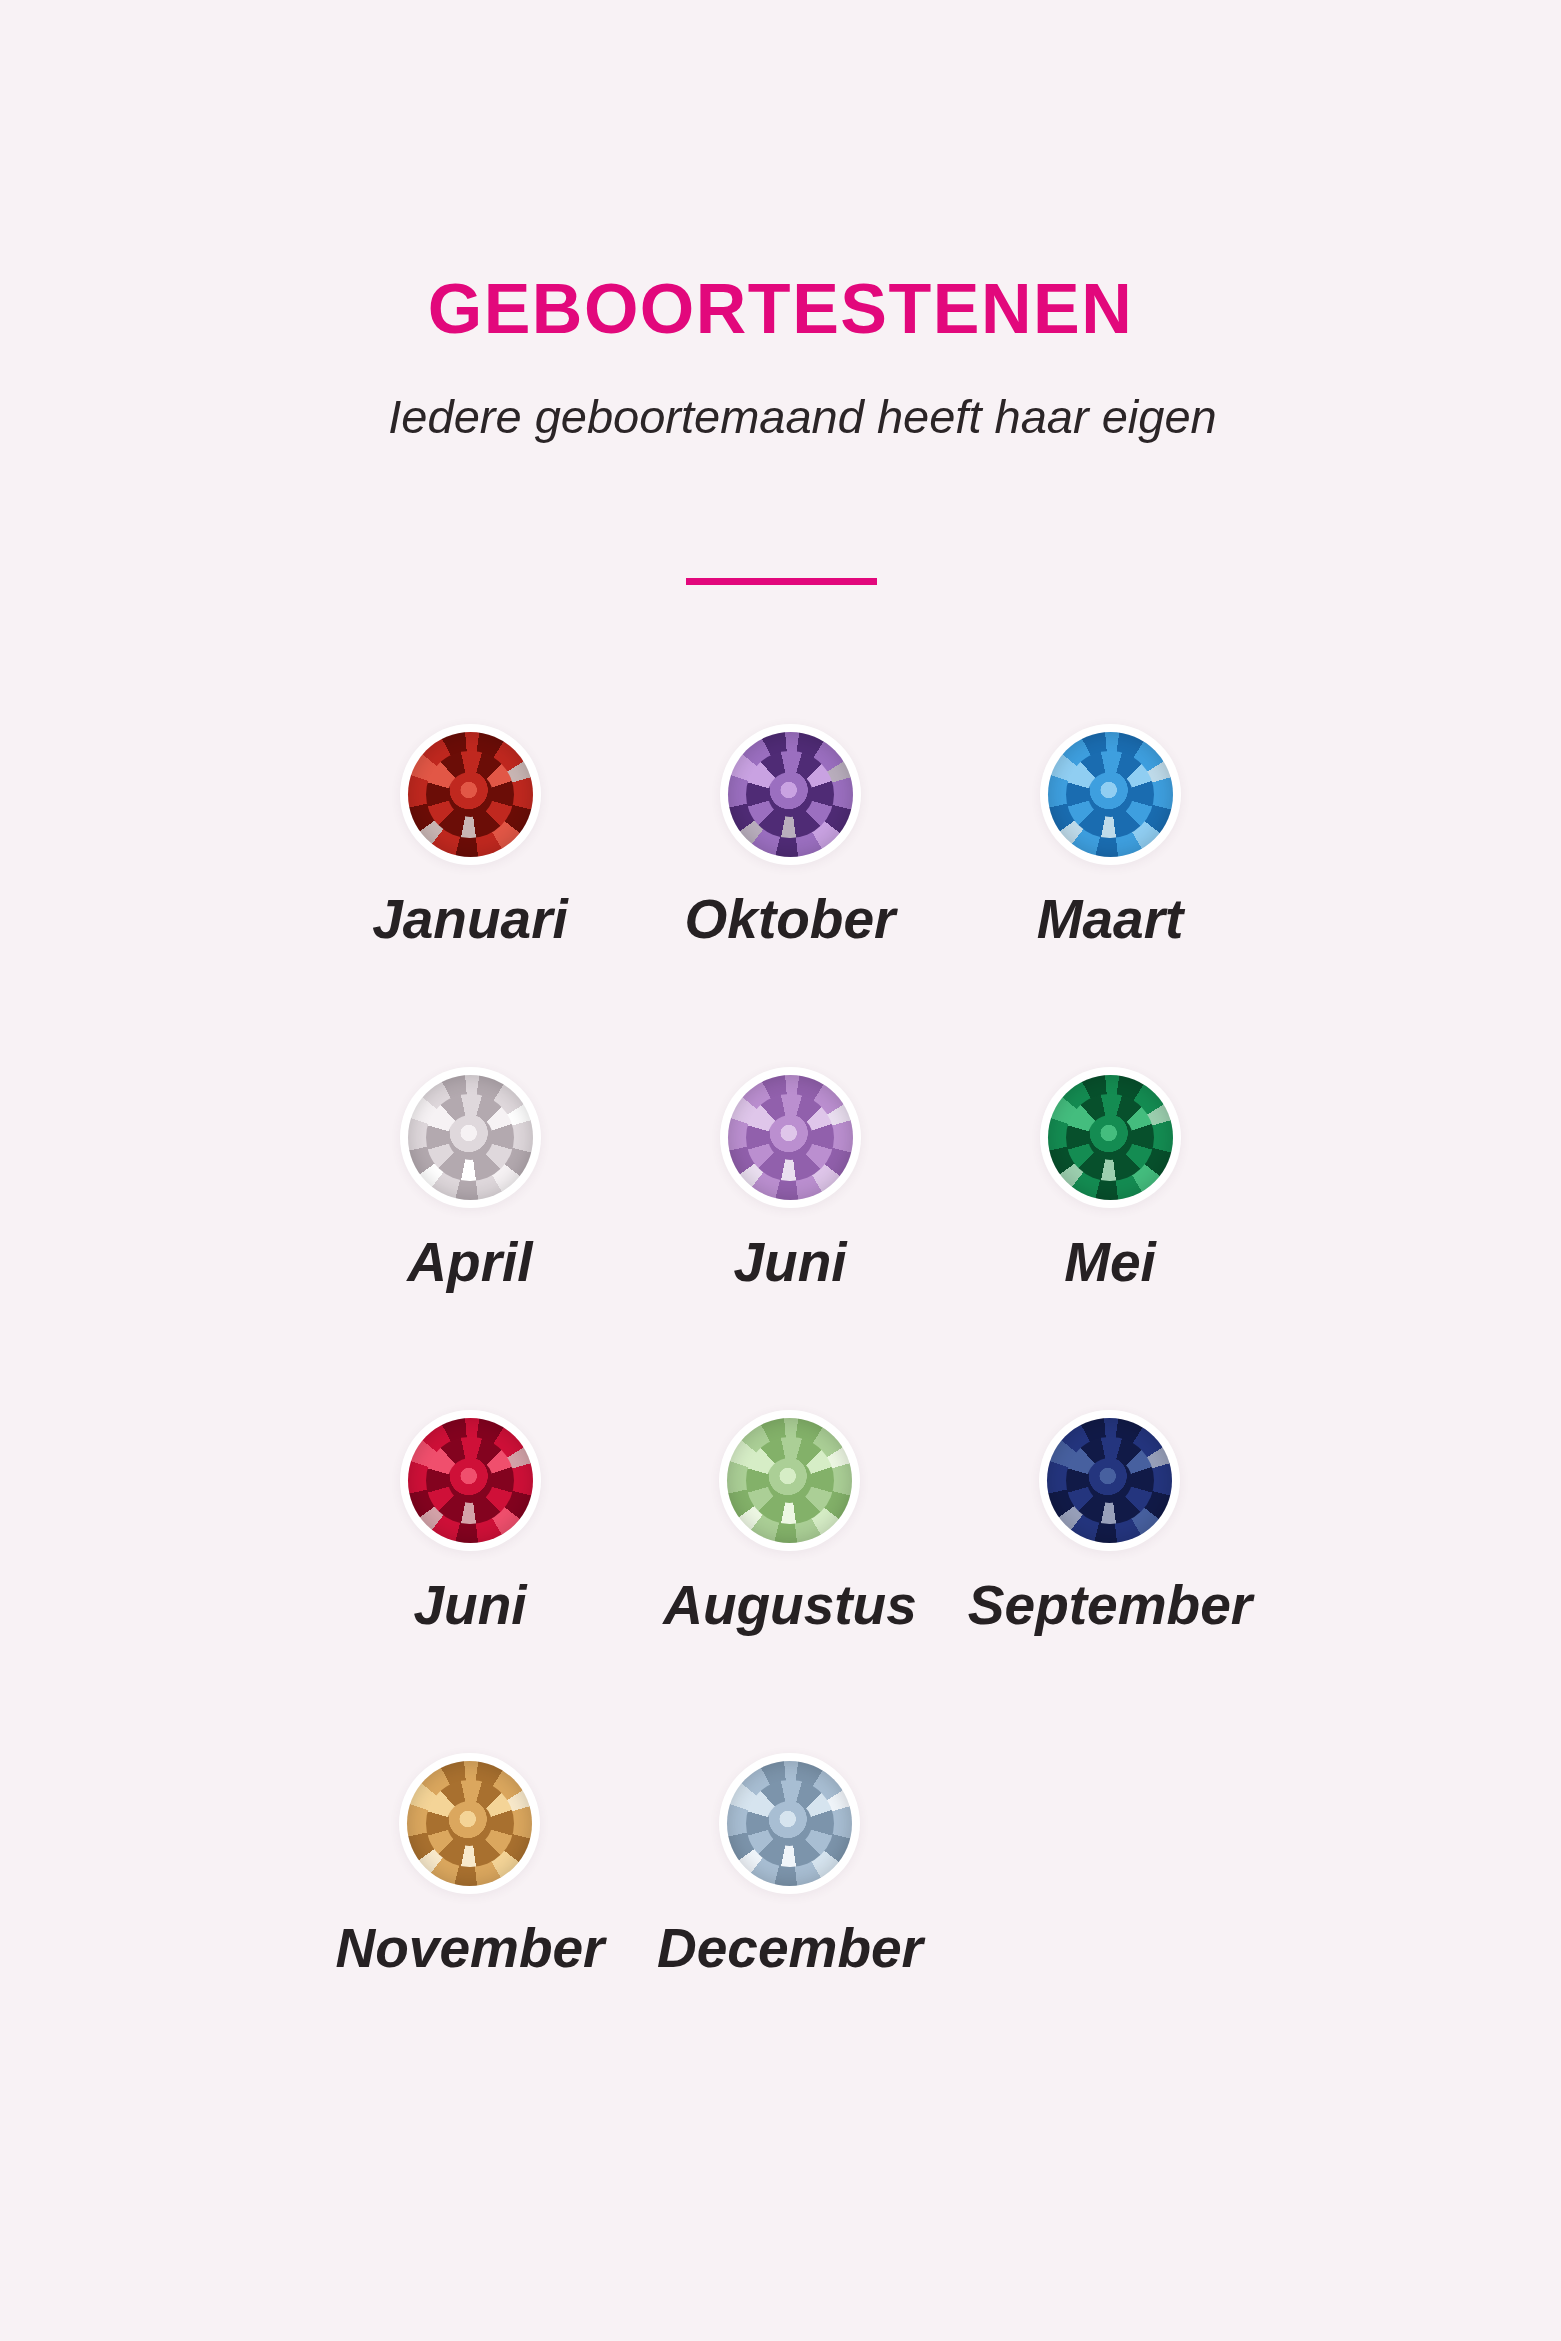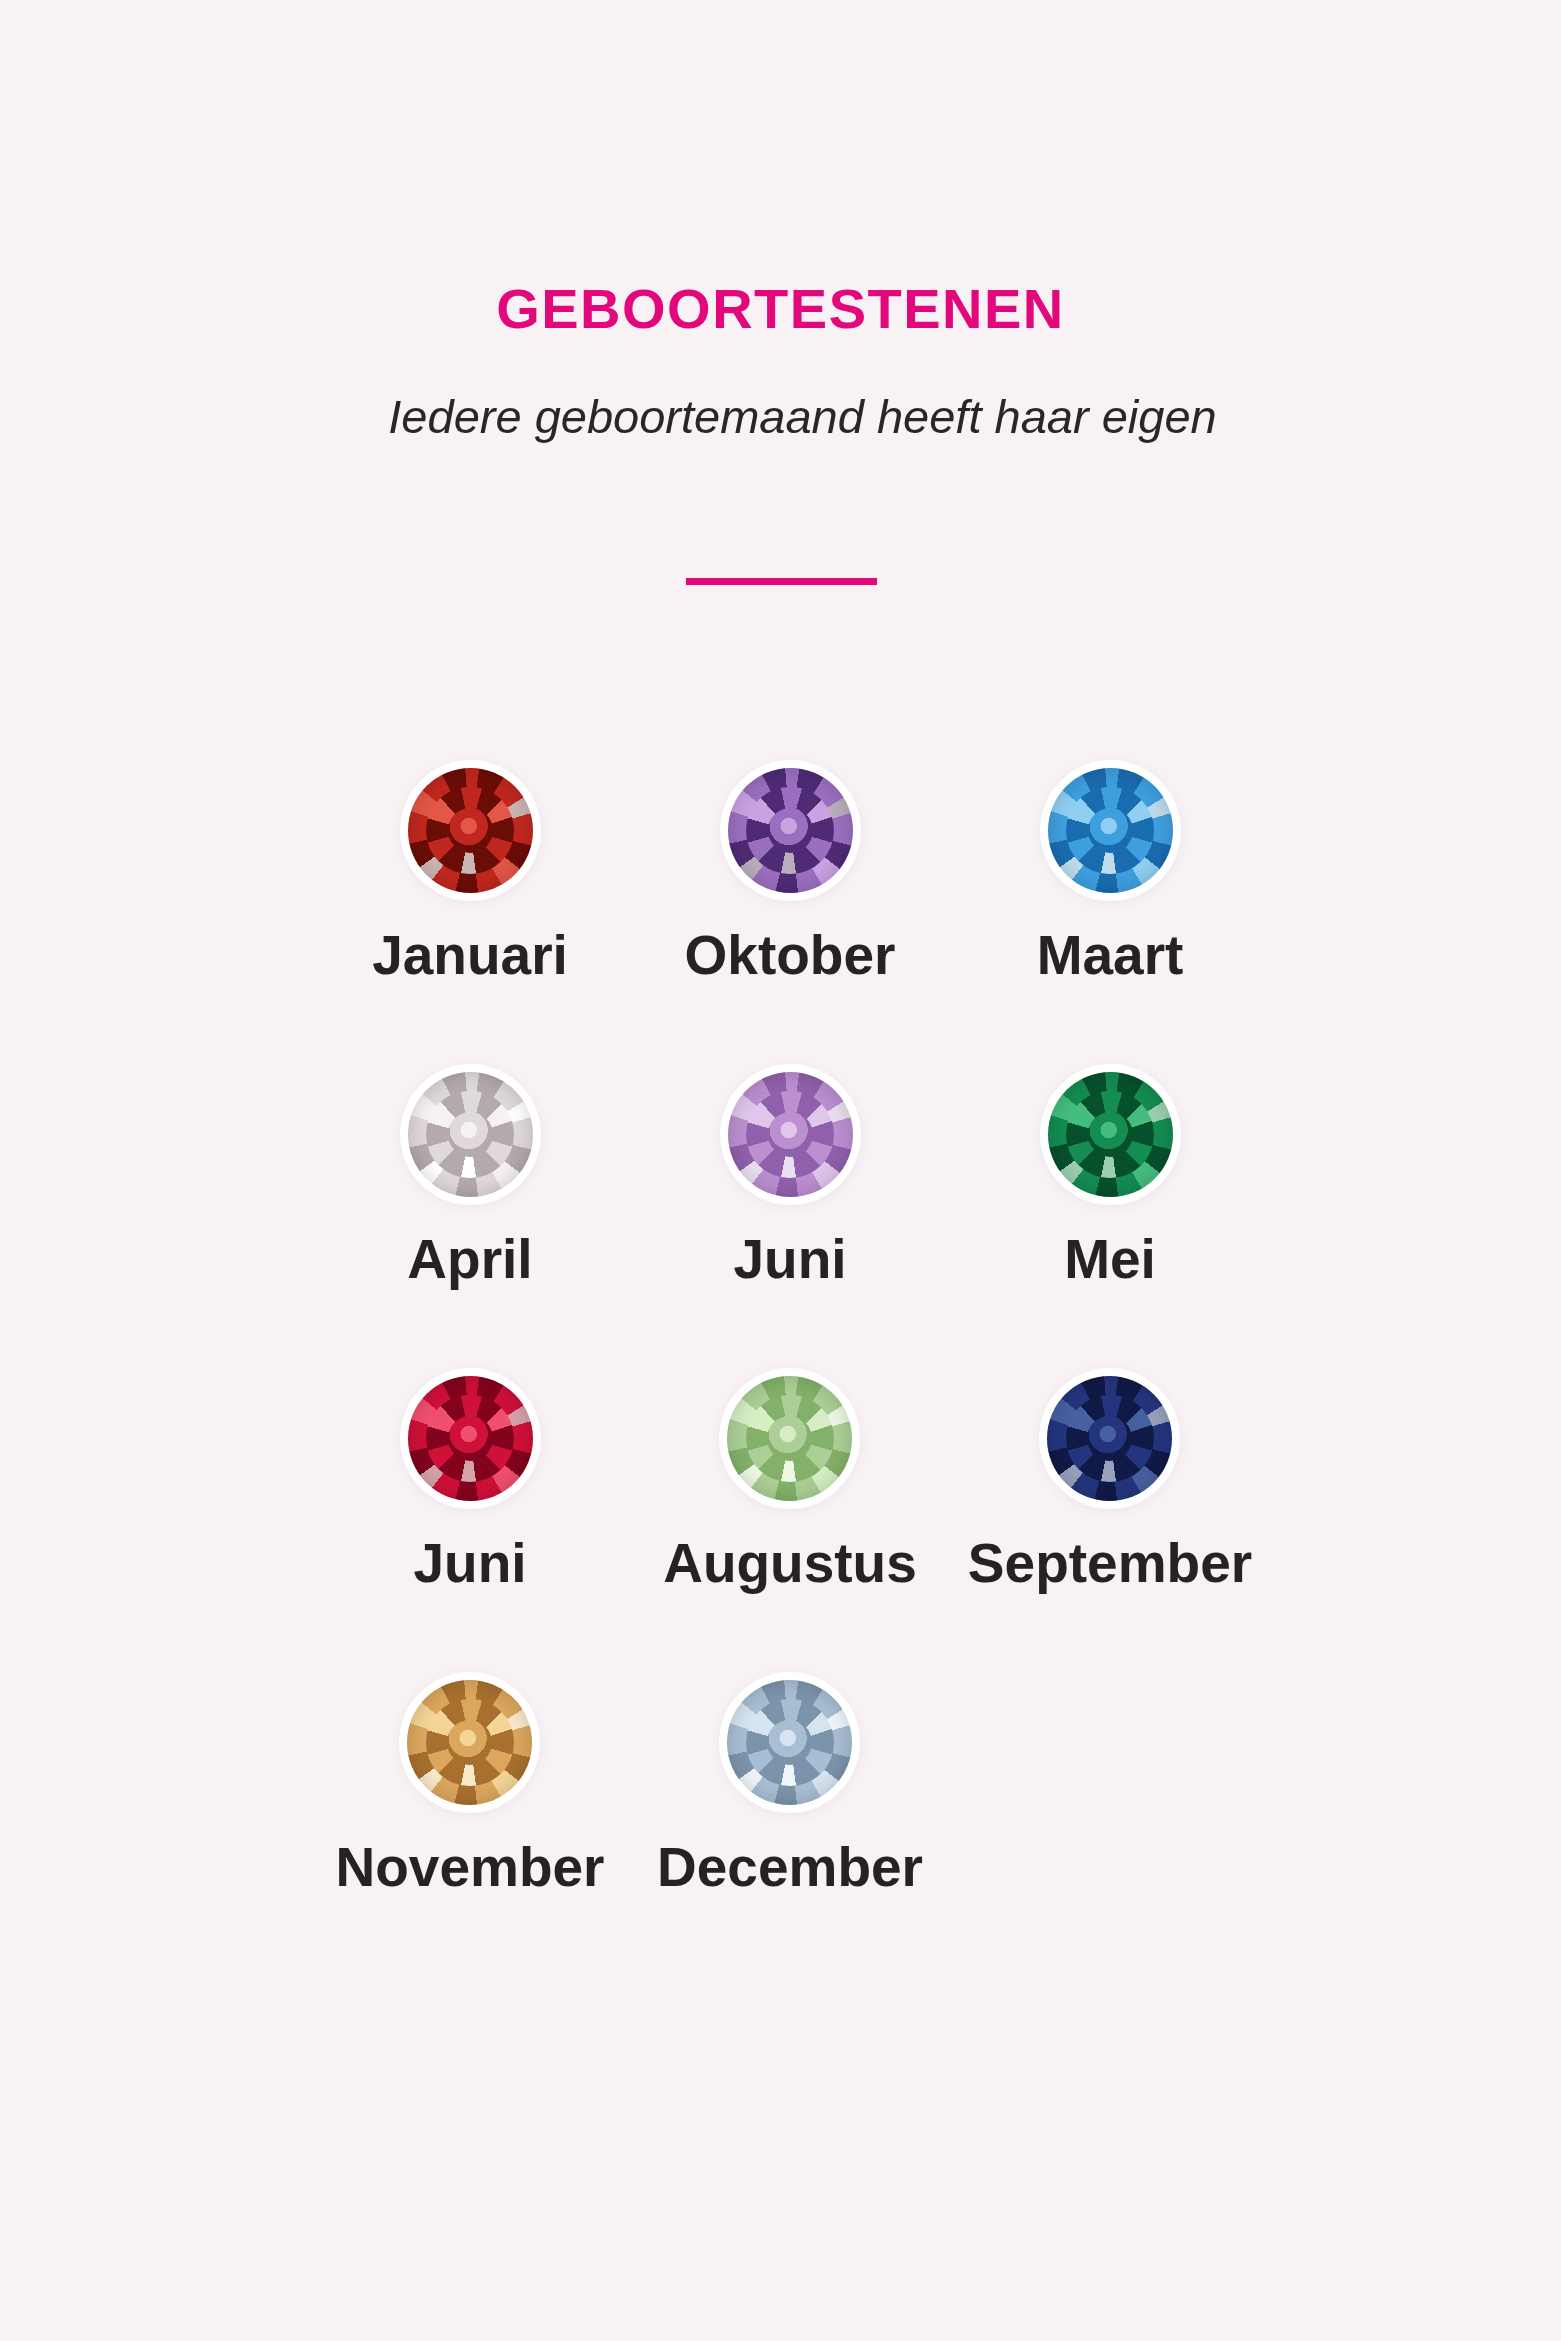--- a/index.html
+++ b/index.html
@@ -14,21 +14,21 @@
     font-family:"Liberation Sans", sans-serif;
     overflow:hidden;
     position:relative;
   }
   .poster{position:absolute;inset:0;}
 
   .title{
     position:absolute;
     top:262px;left:0;right:0;
     text-align:center;
-    font-size:56px;
+    font-size:70px;
     line-height:94px;
     font-weight:700;
     letter-spacing:1.5px;
     color:var(--accent);
   }
 
   .subtitle{
     position:absolute;
     top:387px;left:0;right:0;
     text-align:center;
@@ -44,27 +44,28 @@
     position:absolute;
     top:578px;
     left:686px;
     width:191px;
     height:7.4px;
     background:var(--accent);
   }
 
   .grid{
     position:absolute;
-    top:760px;
+    top:724px;
     left:310px;
     width:959px;
     display:grid;
     grid-template-columns:repeat(3,320px);
-    row-gap:77px;
+    row-gap:116px;
     justify-items:center;
+    font-style:italic;
   }
 
   .cell{
     display:flex;
     flex-direction:column;
     align-items:center;
   }
 
   .gem-ring{
     width:141px;height:141px;

